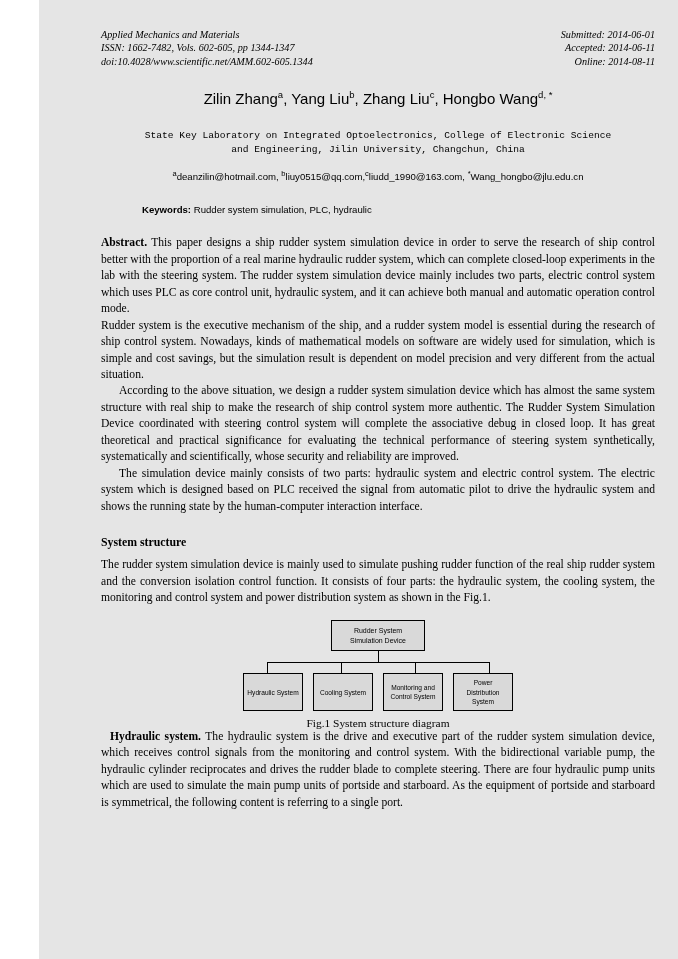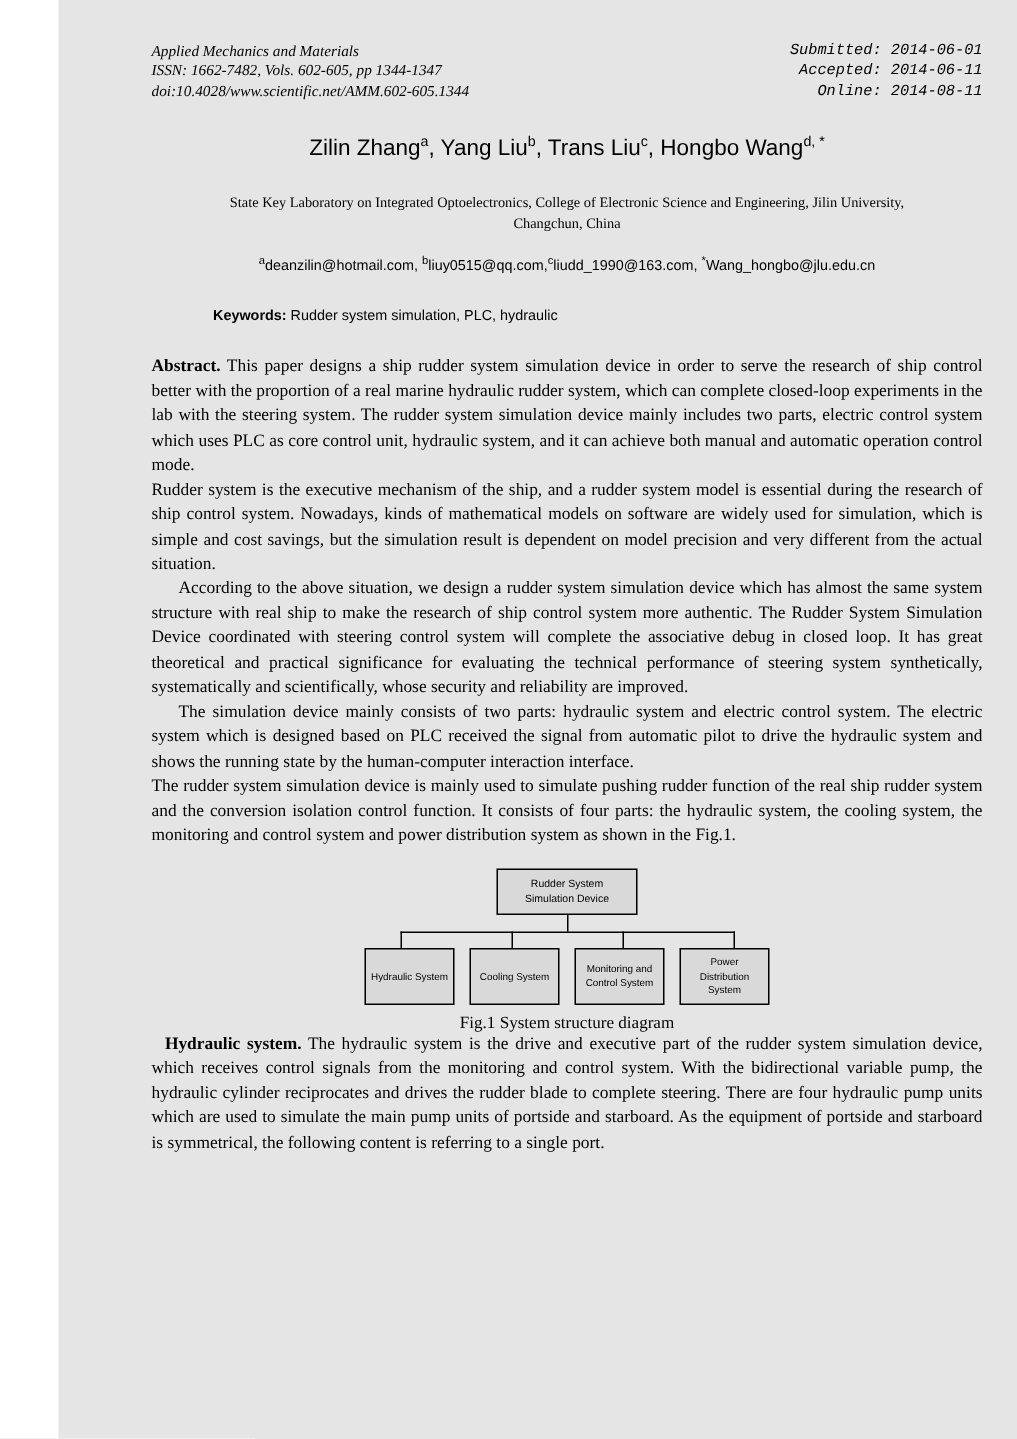--- a/index.html
+++ b/index.html
@@ -25,41 +25,41 @@
   
   .hdr {
     display: flex;
     justify-content: space-between;
     align-items: flex-start;
     font-style: italic;
     font-size: 10.2px;
     line-height: 1.32;
   }
   .hdr-left { text-align: left; }
-  .hdr-right { text-align: right; font-family: Liberation Mono, monospace; }
+  .hdr-right { text-align: right; }
   .hdr div { white-space: nowrap; }
   .copyright { font-style: italic; font-size: 10.2px; line-height: 1.32;}
   
   .title {
     text-align: center;
     font-weight: bold;
     font-size: 15.5px;
     margin-top: 22px;
     letter-spacing: 0.1px;
   }
   .authors {
     text-align: center;
     font-family: "Liberation Sans", sans-serif;
     font-size: 15px;
     margin-top: 21px;
   }
   .authors sup { font-size: 9.5px; }
   .affil {
     text-align: center;
-    font-family: Liberation Serif, serif;
+    font-family: Liberation Mono, monospace;
     font-size: 9.6px;
     line-height: 1.45;
     margin-top: 22px;
     padding: 0 42px;
   }
   .emails {
     text-align: center;
     font-family: "Liberation Sans", sans-serif;
     font-size: 9.6px;
     margin-top: 12px;
@@ -179,41 +179,42 @@
     </div>
     <div class="hdr-right">
       <div>Submitted: 2014-06-01</div>
       <div>Accepted: 2014-06-11</div>
       <div>Online: 2014-08-11</div>
     </div>
   </div>
 
 
   <div class="authors">
-    <span>Zilin Zhang</span><sup>a</sup><span>, Yang Liu</span><sup>b</sup><span>, Trans Liu</span><sup>c</sup><span>, Hongbo Wang</span><sup>d, *</sup>
+    <span>Zilin Zhang</span><sup>a</sup><span>, Yang Liu</span><sup>b</sup><span>, Zhang Liu</span><sup>c</sup><span>, Hongbo Wang</span><sup>d, *</sup>
   </div>
 
   <div class="affil">State Key Laboratory on Integrated Optoelectronics, College of Electronic Science and Engineering, Jilin University, Changchun, China</div>
 
   <div class="emails">
     <sup>a</sup><span>deanzilin@hotmail.com, </span><sup>b</sup><span>liuy0515@qq.com,</span><sup>c</sup><span>liudd_1990@163.com, </span><sup>*</sup><span>Wang_hongbo@jlu.edu.cn</span>
   </div>
 
   <div class="keywords">
     <b>Keywords:</b><span> Rudder system simulation, PLC, hydraulic</span>
   </div>
 
   <div class="abstract">
     <b>Abstract.</b><span> This paper designs a ship rudder system simulation device in order to serve the research of ship control better with the proportion of a real marine hydraulic rudder system, which can complete closed-loop experiments in the lab with the steering system. The rudder system simulation device mainly includes two parts, electric control system which uses PLC as core control unit, hydraulic system, and it can achieve both manual and automatic operation control mode.</span>
   </div>
 
   <p class="body">Rudder system is the executive mechanism of the ship, and a rudder system model is essential during the research of ship control system. Nowadays, kinds of mathematical models on software are widely used for simulation, which is simple and cost savings, but the simulation result is dependent on model precision and very different from the actual situation.</p>
   <p class="body indent">According to the above situation, we design a rudder system simulation device which has almost the same system structure with real ship to make the research of ship control system more authentic. The Rudder System Simulation Device coordinated with steering control system will complete the associative debug in closed loop. It has great theoretical and practical significance for evaluating the technical performance of steering system synthetically, systematically and scientifically, whose security and reliability are improved.</p>
   <p class="body indent">The simulation device mainly consists of two parts: hydraulic system and electric control system. The electric system which is designed based on PLC received the signal from automatic pilot to drive the hydraulic system and shows the running state by the human-computer interaction interface.</p>
 
+  <h2 class="sec">System structure</h2>
   <p class="body">The rudder system simulation device is mainly used to simulate pushing rudder function of the real ship rudder system and the conversion isolation control function. It consists of four parts: the hydraulic system, the cooling system, the monitoring and control system and power distribution system as shown in the Fig.1.</p>
 
   <div class="figure">
     <div class="fig-top">Rudder System Simulation Device</div>
     <div class="fig-connector">
       <div class="vline-top"></div>
       <div class="hline"></div>
       <div class="vline" style="left:18px;"></div>
       <div class="vline" style="left:92px;"></div>
       <div class="vline" style="left:166px;"></div>

